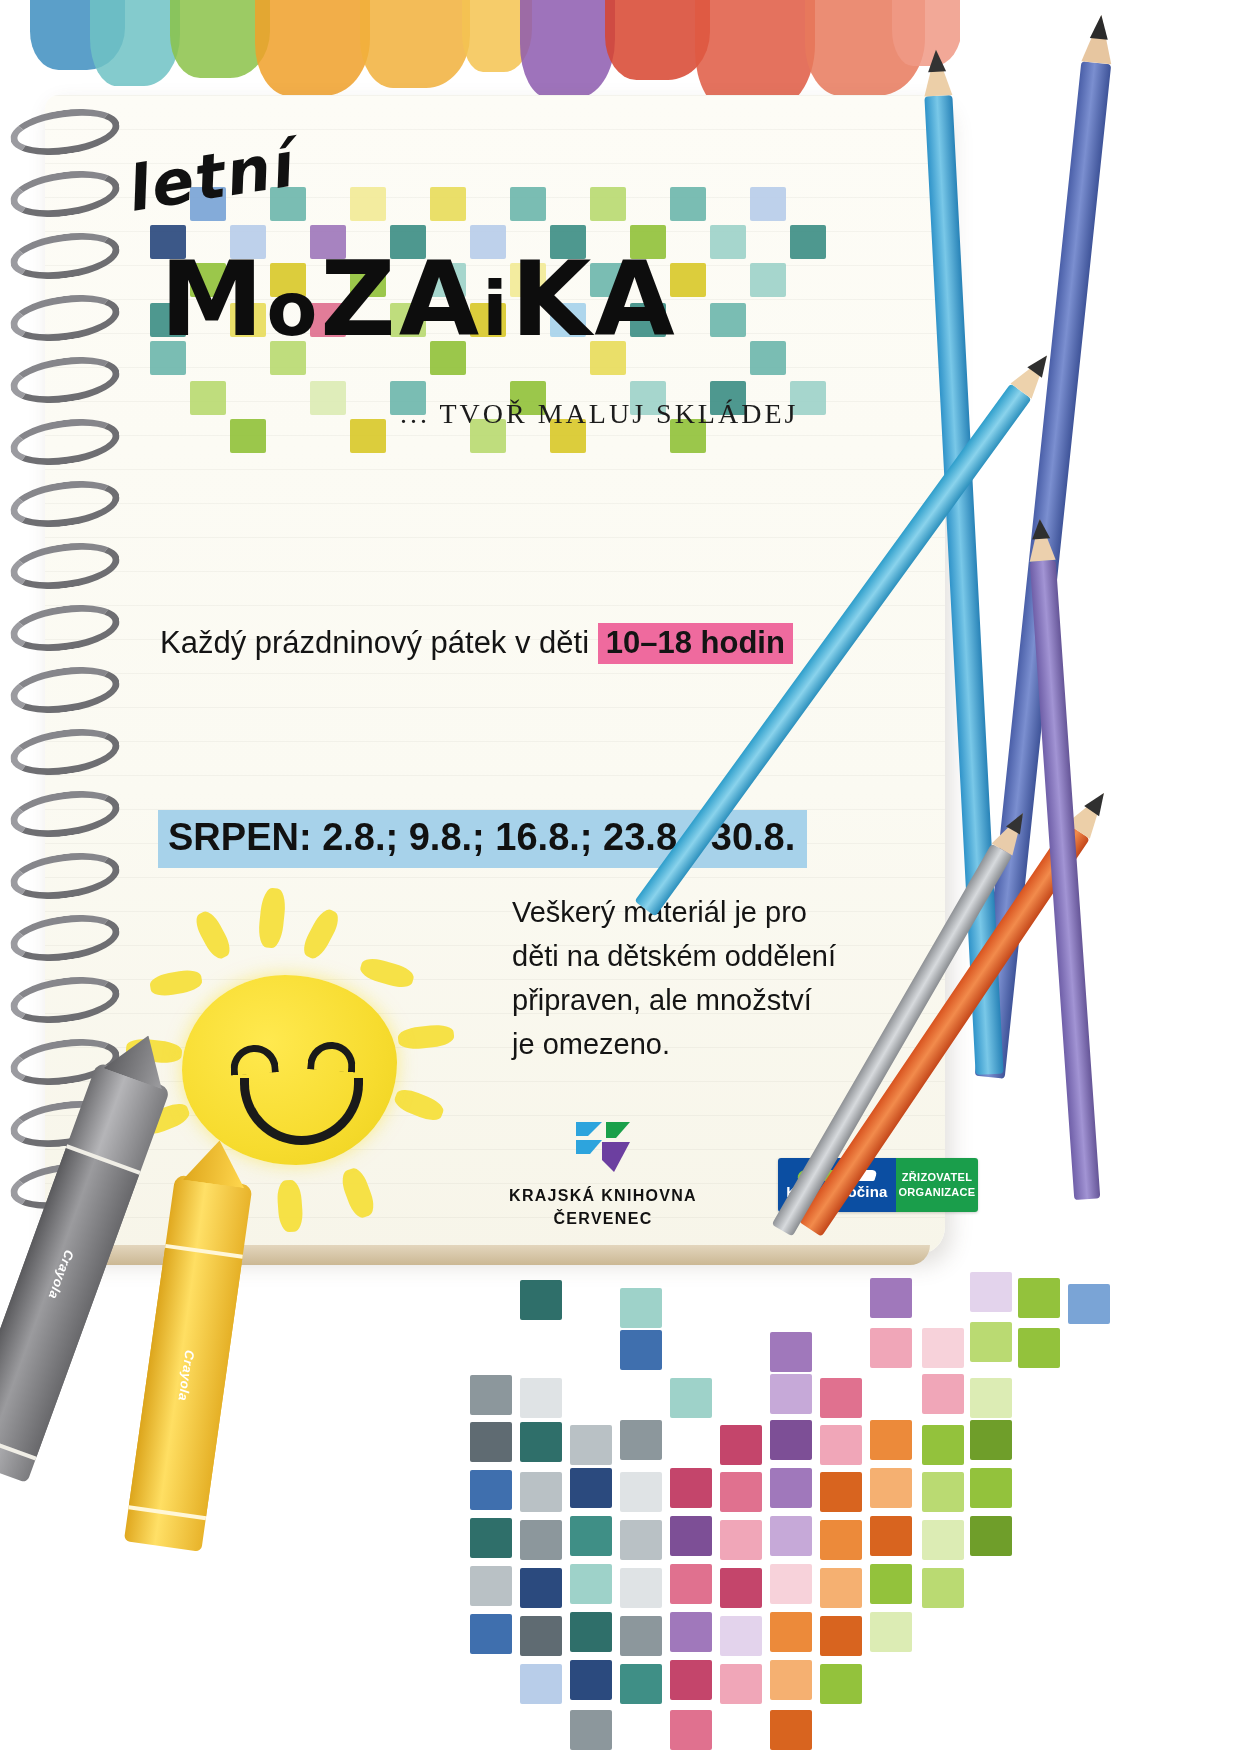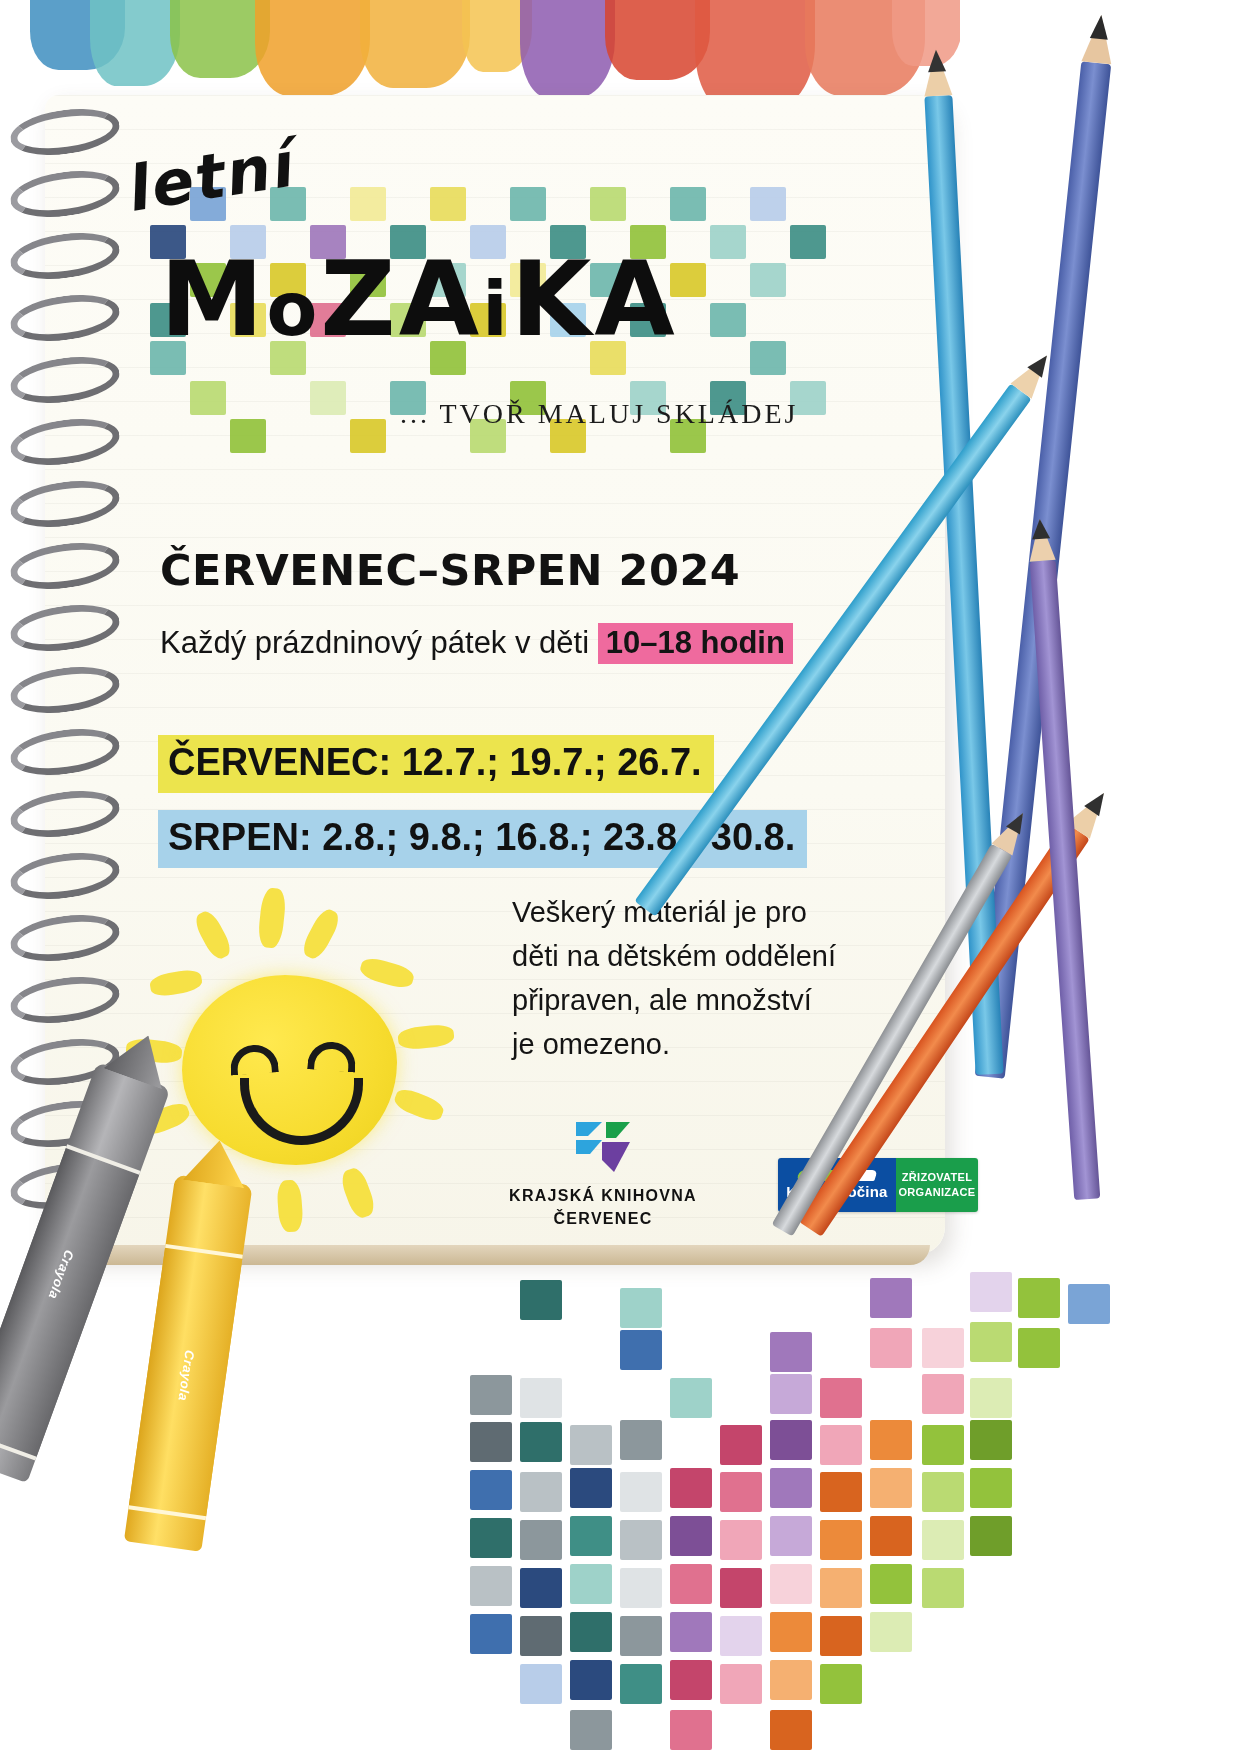--- a/index.html
+++ b/index.html
@@ -475,28 +475,26 @@
     <div class="mz" style="left:640px;top:40px;width:36px;height:34px;background:#3f8f86;"></div>
     <div class="mz" style="left:640px;top:196px;width:36px;height:34px;background:#9ed2c9;"></div>
   </div>
 
   <div class="letni">letní</div>
   <div class="mozaika">
     <span>M</span><span class="small">o</span><span>Z</span><span>A</span><span class="small">i</span><span>K</span><span>A</span>
   </div>
   <div class="subline">... TVOŘ MALUJ SKLÁDEJ</div>
 
-  <div class="date-head">ČERVENEC–SRPEN 2024</div>
 
   <div class="line1">
     <span>Každý prázdninový pátek v děti </span><span class="hl-pink">10–18 hodin</span>
   </div>
 
 
-  <div class="hl-yellow">ČERVENEC: 12.7.; 19.7.; 26.7.</div>
   <div class="hl-blue">SRPEN: 2.8.; 9.8.; 16.8.; 23.8.; 30.8.</div>
 
   <div class="note">Veškerý materiál je pro děti na dětském oddělení připraven, ale množství je omezeno.</div>
 
   <div class="sun-wrap">
     <div class="ray" style="left:150px;top:8px;width:24px;height:60px;transform:rotate(6deg);"></div>
     <div class="ray" style="left:92px;top:30px;width:22px;height:50px;transform:rotate(-28deg);"></div>
     <div class="ray" style="left:200px;top:28px;width:22px;height:52px;transform:rotate(28deg);"></div>
     <div class="ray" style="left:40px;top:92px;width:52px;height:22px;transform:rotate(-10deg);"></div>
     <div class="ray" style="left:16px;top:160px;width:56px;height:22px;transform:rotate(6deg);"></div>

